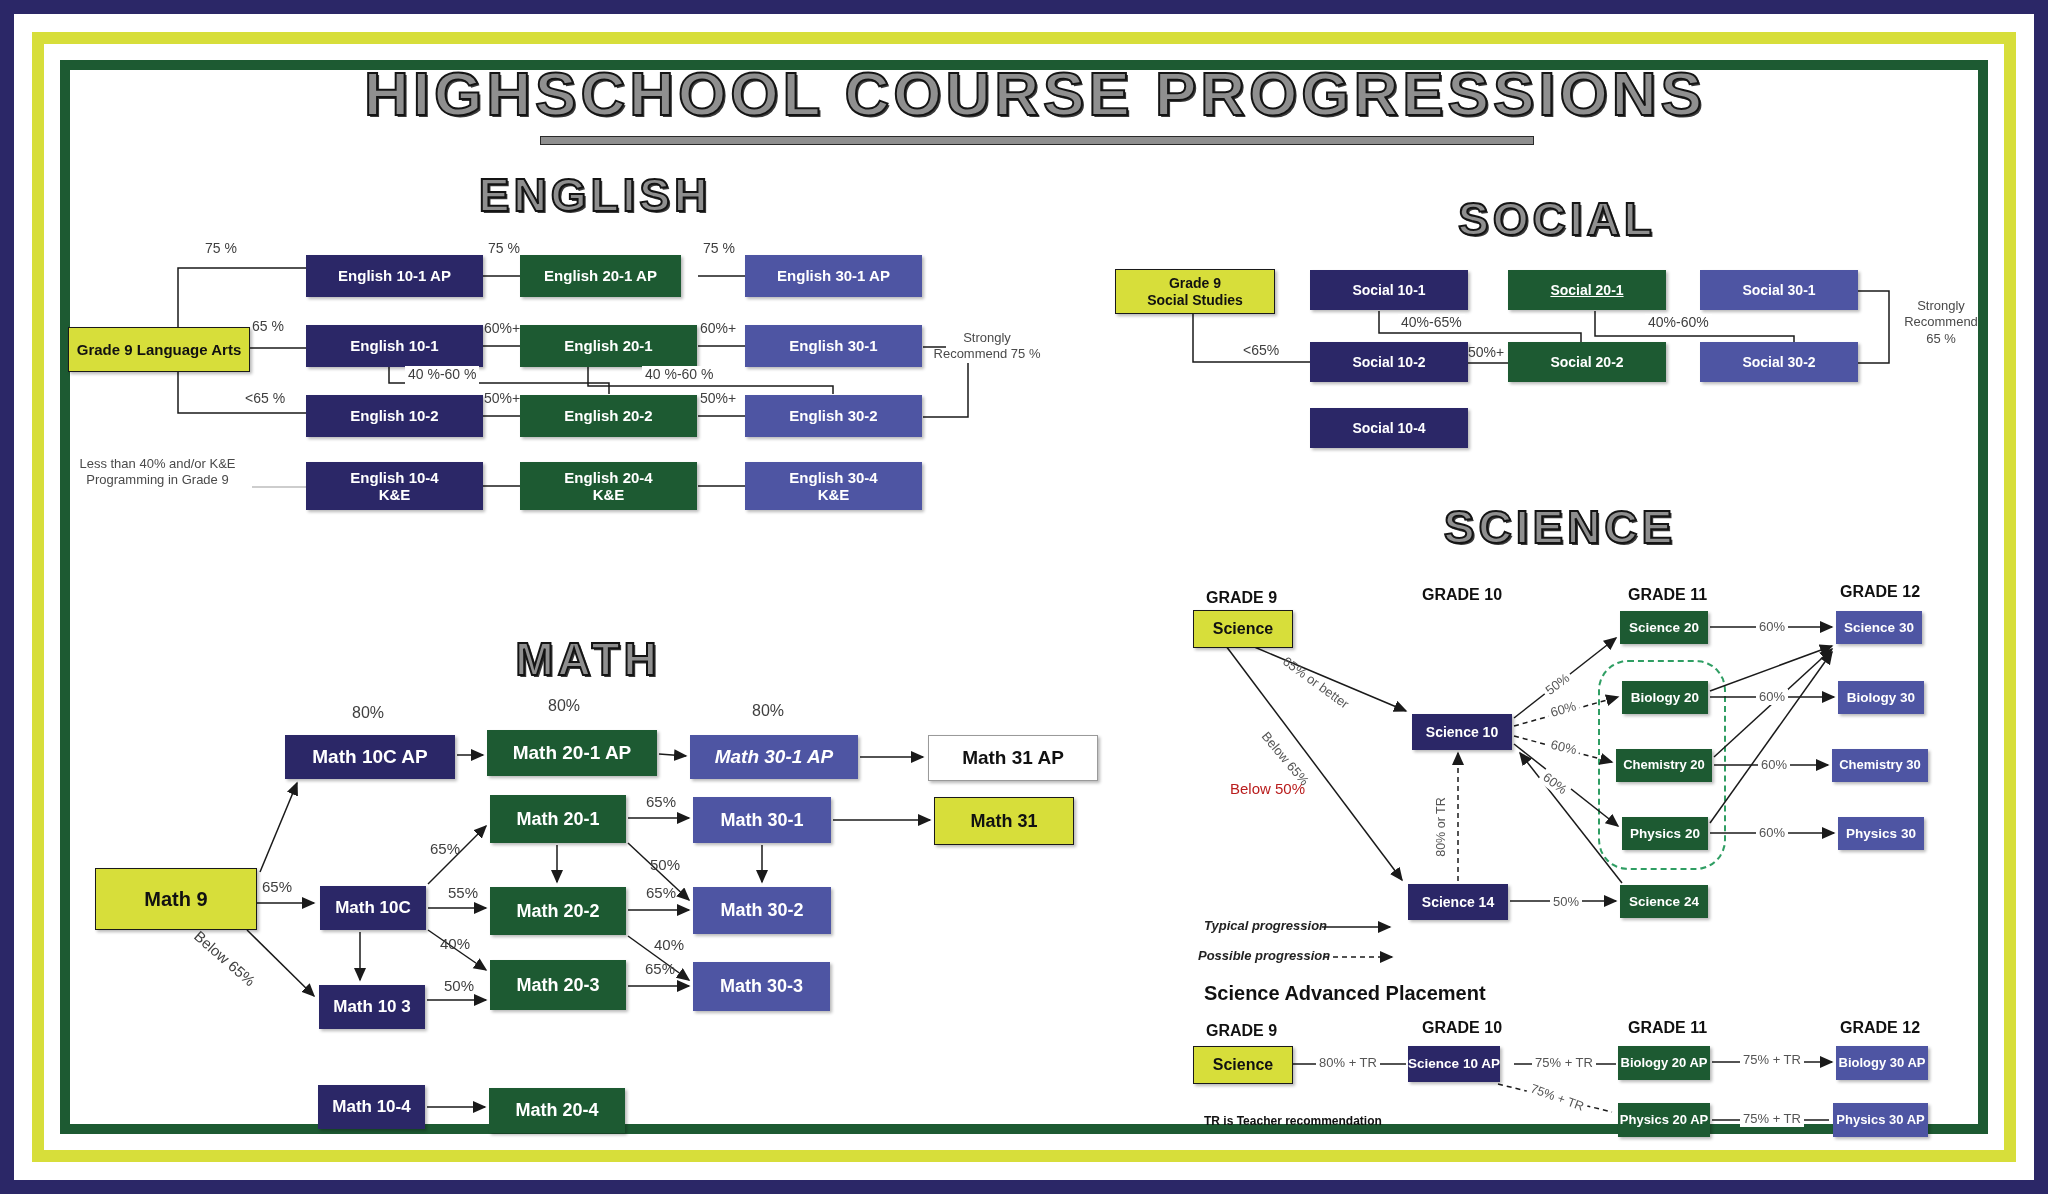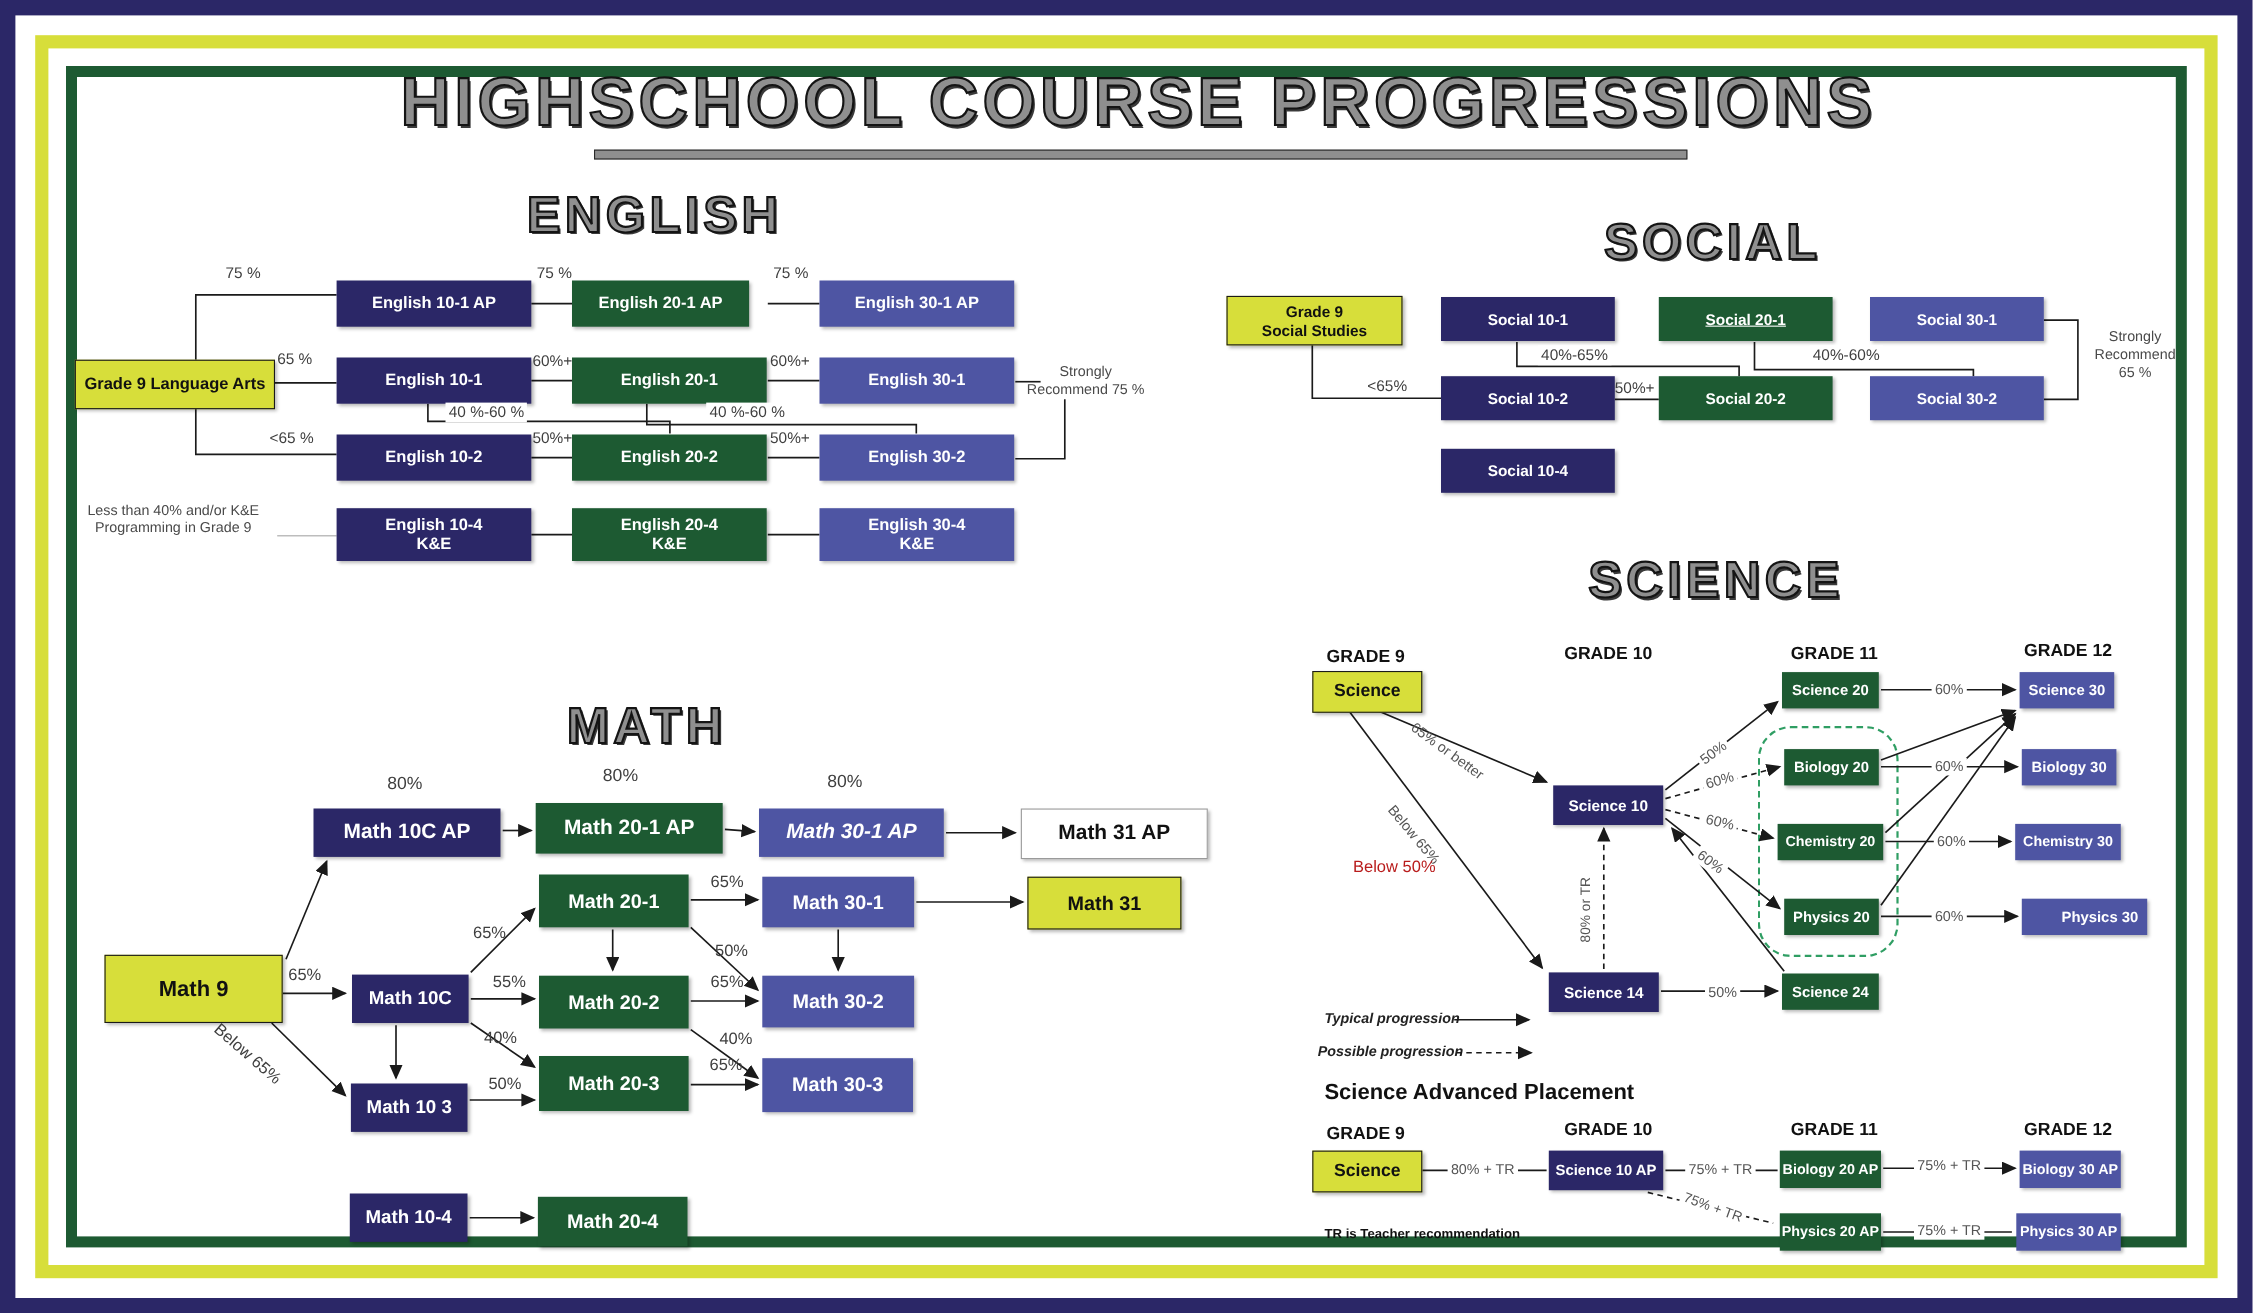--- a/index.html
+++ b/index.html
@@ -231,23 +231,23 @@
     <div class="node navy" style="left: 1412px; top: 714px; width: 100px; height: 36px; font-size: 14px;">Science 10</div>
     <div class="node navy" style="left: 1408px; top: 884px; width: 100px; height: 36px; font-size: 14px;">Science 14</div>
     <div class="node green" style="left: 1620px; top: 611px; width: 88px; height: 33px; font-size: 13.5px;">Science 20</div>
     <div class="node green" style="left: 1622px; top: 681px; width: 86px; height: 33px; font-size: 13.5px;">Biology 20</div>
     <div class="node green" style="left: 1616px; top: 749px; width: 96px; height: 33px; font-size: 13px;">Chemistry 20</div>
     <div class="node green" style="left: 1622px; top: 817px; width: 86px; height: 33px; font-size: 13.5px;">Physics 20</div>
     <div class="node green" style="left: 1620px; top: 885px; width: 88px; height: 33px; font-size: 13.5px;">Science 24</div>
     <div class="node slate" style="left: 1836px; top: 611px; width: 86px; height: 33px; font-size: 13.5px;">Science 30</div>
     <div class="node slate" style="left: 1838px; top: 681px; width: 86px; height: 33px; font-size: 13.5px;">Biology 30</div>
     <div class="node slate" style="left: 1832px; top: 749px; width: 96px; height: 33px; font-size: 13px;">Chemistry 30</div>
-    <div class="node slate" style="left: 1838px; top: 817px; width: 86px; height: 33px; font-size: 13.5px; padding-left: 28px;">Physics 30</div>
+    <div class="node slate" style="left: 1838px; top: 817px; width: 86px; height: 33px; font-size: 13.5px;">Physics 30</div>
     <div class="node yellow" style="left: 1193px; top: 1046px; width: 98px; height: 36px; font-size: 16px;">Science</div>
-    <div class="node navy" style="left: 1408px; top: 1046px; width: 104px; height: 36px; font-size: 13.5px;">Science 10 AP</div>
+    <div class="node navy" style="left: 1408px; top: 1046px; width: 92px; height: 36px; font-size: 13.5px;">Science 10 AP</div>
     <div class="node green" style="left: 1618px; top: 1046px; width: 92px; height: 34px; font-size: 13px;">Biology 20 AP</div>
     <div class="node green" style="left: 1618px; top: 1103px; width: 92px; height: 34px; font-size: 13px;">Physics 20 AP</div>
     <div class="node slate" style="left: 1836px; top: 1046px; width: 92px; height: 34px; font-size: 13px;">Biology 30 AP</div>
     <div class="node slate" style="left: 1833px; top: 1103px; width: 95px; height: 34px; font-size: 13px;">Physics 30 AP</div>
     <div class="flabel bold" style="left: 1206px; top: 588px; font-size: 16px;">GRADE 9</div>
     <div class="flabel bold" style="left: 1422px; top: 585px; font-size: 16px;">GRADE 10</div>
     <div class="flabel bold" style="left: 1628px; top: 585px; font-size: 16px;">GRADE 11</div>
     <div class="flabel bold" style="left: 1840px; top: 582px; font-size: 16px;">GRADE 12</div>
     <div class="flabel" style="left: 1284px; top: 652px; font-size: 13px; color: rgb(85, 85, 85); transform: rotate(36deg); transform-origin: 0px 50%;">65% or better</div>
     <div class="flabel" style="left: 1264px; top: 726px; font-size: 13px; color: rgb(85, 85, 85); transform: rotate(50deg); transform-origin: 0px 50%;">Below 65%</div>

